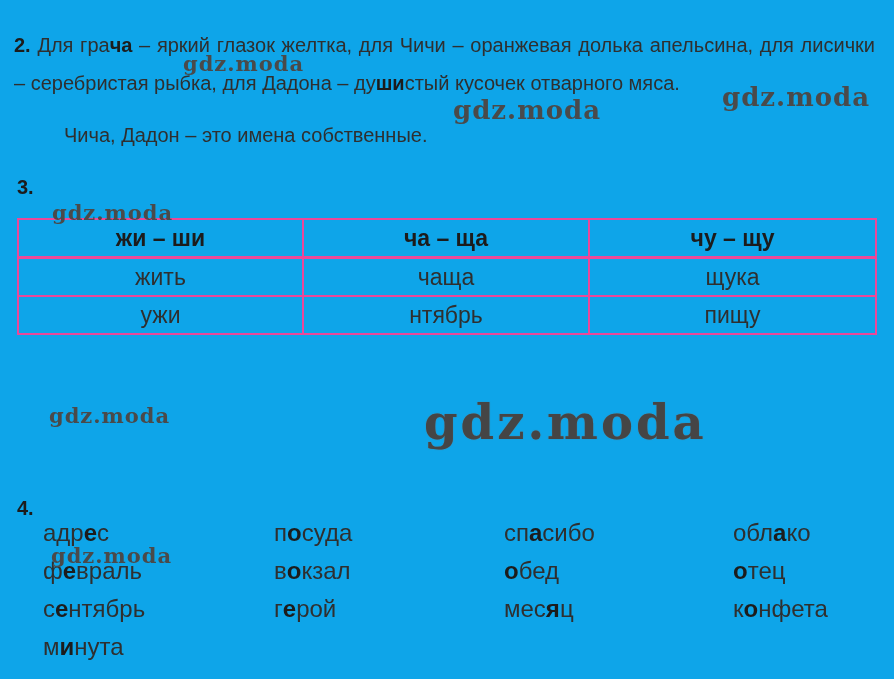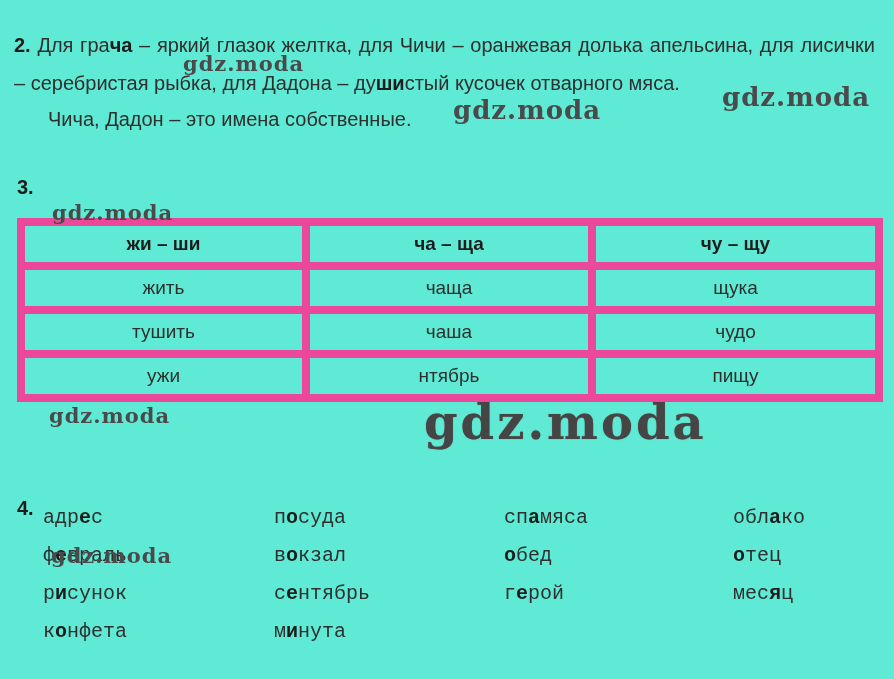--- a/index.html
+++ b/index.html
@@ -1,63 +1,63 @@
 <!DOCTYPE html>
 <html><head>
 <meta charset="utf-8">
 <style>
   html,body{margin:0;padding:0;background:#ffffff;}
   .page{
     position:relative;
     width:894px;height:679px;
-    background:#5eead4;
+    background:#0ea5e9;
     font-family:"Liberation Sans", sans-serif;
     color:#2f2f2f;
     overflow:hidden;
   }
   .b{font-weight:700;color:#1c1c1c;}
 
   
   .para{
     position:absolute;left:14px;top:26px;width:861px;
     font-size:20px;line-height:38px;text-align:justify;margin:0;
   }
   .para2{
     position:absolute;left:48px;top:100px;width:700px;
-    font-size:20px;line-height:38px;margin:0;
+    font-size:20px;line-height:38px;margin:16px;
   }
 
   
   .label3{
     position:absolute;left:17px;top:176px;
     font-size:20px;font-weight:700;color:#1c1c1c;
   }
   table.t3{
     position:absolute;left:17px;top:218px;width:858px;
     border-collapse:collapse;table-layout:fixed;
   }
   table.t3 th, table.t3 td{
-    border:8px solid #ec4899;
+    border:2px solid #ec4899;
     height:36px;text-align:center;vertical-align:middle;
-    font-size:19px;padding:0;
+    font-size:23px;padding:0;
   }
   table.t3 th{font-weight:700;color:#1c1c1c;border-bottom-width:3px;}
   table.t3 td{font-weight:400;color:#2f2f2f;}
 
   
   .label4{
     position:absolute;left:17px;top:489px;
     font-size:20px;font-weight:700;color:#1c1c1c;line-height:38px;
   }
   .words-grid{
-    position:absolute;left:43px;top:499px;width:840px;
+    position:absolute;left:43px;top:514px;width:840px;
     display:grid;
     grid-template-columns:231px 230px 229px auto;
     grid-auto-rows:38px;
-    font-size:20px;line-height:38px;font-family:Liberation Mono, monospace;
+    font-size:24px;line-height:38px;
   }
   .word{white-space:nowrap;}
 
   
   .wm{
     position:absolute;
     font-family:"DejaVu Serif", serif;
     font-weight:700;
     color:#4a4a4a;
     letter-spacing:1px;
@@ -98,44 +98,38 @@
         <th>чу – щу</th>
       </tr>
     </thead>
     <tbody>
       <tr>
         <td>жить</td>
         <td>чаща</td>
         <td>щука</td>
       </tr>
       <tr>
-        <td>тушить</td>
-        <td>чаша</td>
-        <td>чудо</td>
-      </tr>
-      <tr>
         <td>ужи</td>
         <td>нтябрь</td>
         <td>пищу</td>
       </tr>
     </tbody>
   </table>
 
   <div class="label4">4.</div>
 
   <div class="words-grid">
     <span class="word"><span>адр</span><span class="b">е</span><span>с</span></span>
     <span class="word"><span>п</span><span class="b">о</span><span>суда</span></span>
-    <span class="word"><span>сп</span><span class="b">а</span><span>мяса</span></span>
+    <span class="word"><span>сп</span><span class="b">а</span><span>сибо</span></span>
     <span class="word"><span>обл</span><span class="b">а</span><span>ко</span></span>
     <span class="word"><span>ф</span><span class="b">е</span><span>враль</span></span>
     <span class="word"><span>в</span><span class="b">о</span><span>кзал</span></span>
     <span class="word"><span class="b">о</span><span>бед</span></span>
     <span class="word"><span class="b">о</span><span>тец</span></span>
-    <span class="word"><span>р</span><span class="b">и</span><span>сунок</span></span>
     <span class="word"><span>с</span><span class="b">е</span><span>нтябрь</span></span>
     <span class="word"><span>г</span><span class="b">е</span><span>рой</span></span>
     <span class="word"><span>мес</span><span class="b">я</span><span>ц</span></span>
     <span class="word"><span>к</span><span class="b">о</span><span>нфета</span></span>
     <span class="word"><span>м</span><span class="b">и</span><span>нута</span></span>
   </div>
 
   <span class="wm wm1">gdz.moda</span>
   <span class="wm wm2">gdz.moda</span>
   <span class="wm wm3">gdz.moda</span>

